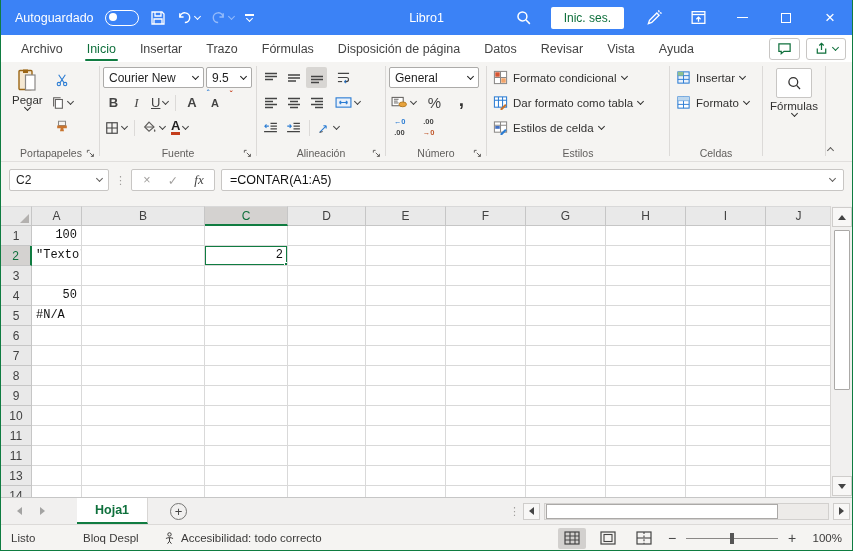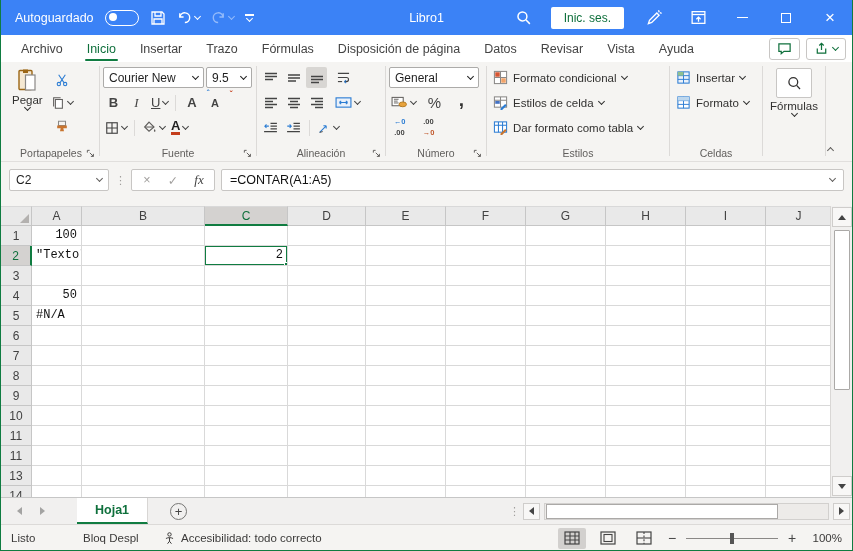--- a/index.html
+++ b/index.html
@@ -591,30 +591,30 @@
       <div class="gcontent" style="flex-direction:column;align-items:flex-start">
         <div class="rowbtn">
             <svg class="ic" width="15" height="15">
               <use href="#i-cond"></use>
             </svg>
             <span>Formato condicional</span>
             <i class="chev"></i>
           </div>
         <div class="rowbtn">
             <svg class="ic" width="15" height="15">
+              <use href="#i-tablefmt"></use>
+            </svg>
+            <span>Dar formato como tabla</span>
+            <i class="chev"></i>
+          </div>
+        <div class="rowbtn">
+            <svg class="ic" width="15" height="15">
               <use href="#i-cellstyles"></use>
             </svg>
             <span>Estilos de celda</span>
-            <i class="chev"></i>
-          </div>
-        <div class="rowbtn">
-            <svg class="ic" width="15" height="15">
-              <use href="#i-tablefmt"></use>
-            </svg>
-            <span>Dar formato como tabla</span>
             <i class="chev"></i>
           </div>
       </div>
       <div class="glabel">
           <span>Estilos</span>
         </div>
     </div>
 
     <div class="vsep"></div>
 

